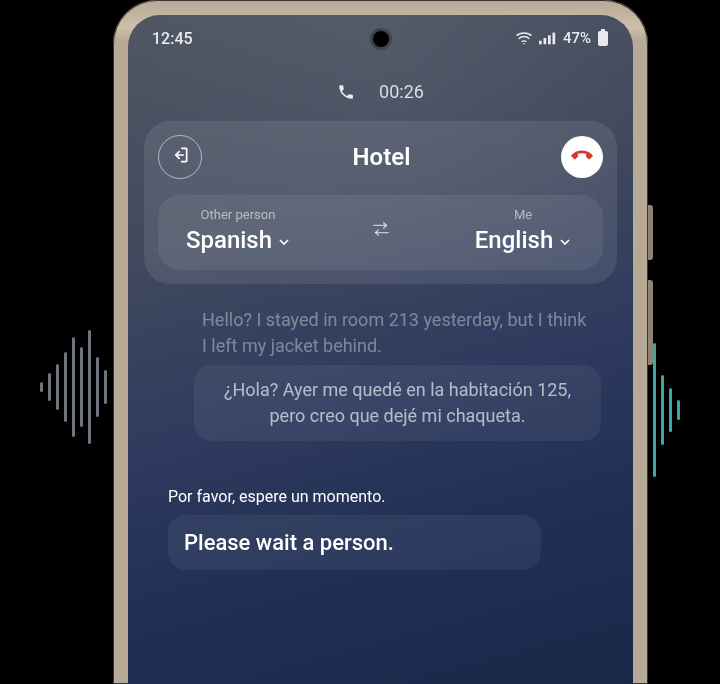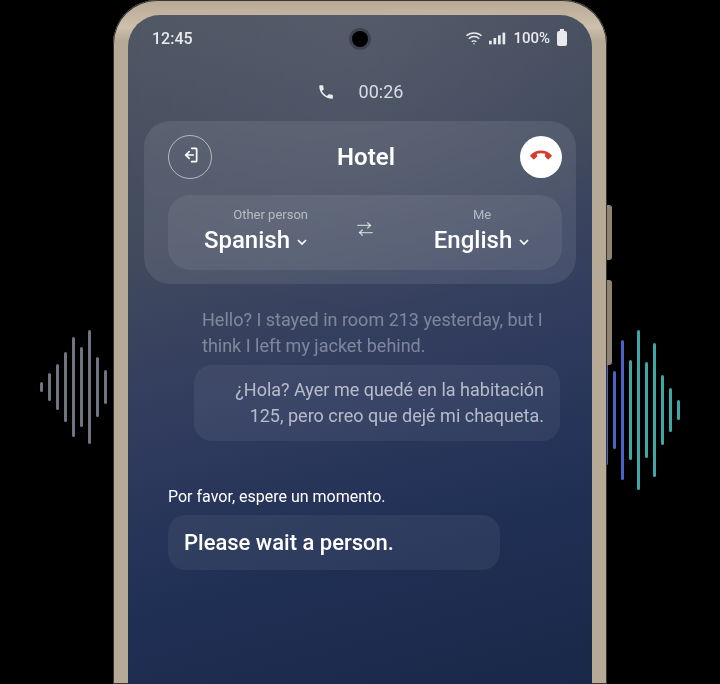--- a/index.html
+++ b/index.html
@@ -12,21 +12,21 @@
   .waves span{width:3px;border-radius:2px;display:block;}
   .waves.left span{background:#6f7480;}
   .waves.right span:nth-child(-n+5){background:#4a63c9}
   .waves.right span:nth-child(n+6){background:#3fa6a6}
   .waves.right span{background:#3f93b8}
 
   
   .phone{
     position:absolute;
     left:113px; top:0;
-    width:494px; height:684px;
+    width:535px; height:684px;
     border-radius:44px 44px 0 0;
     background:linear-gradient(180deg,#b6a996 0%,#cdbfa9 4%,#b6a996 6%,#b6a996 100%);
     box-shadow:0 0 0 1px #3a352e inset;
   }
   .side-btn{position:absolute;right:-5px;top:205px;width:5px;height:55px;background:#8f8373;border-radius:0 3px 3px 0;}
   .side-btn2{position:absolute;right:-5px;top:280px;width:5px;height:85px;background:#8f8373;border-radius:0 3px 3px 0;}
 
   .screen{
     position:absolute;
     left:15px;right:15px;top:15px;bottom:0;
@@ -48,46 +48,46 @@
   .sicon svg{display:block}
 
   
   .timer{position:absolute;top:66px;left:0;right:0;display:flex;justify-content:center;align-items:center;gap:24px;font-size:18px;color:#d9dde4;}
 
   
   .header-card{
     position:absolute;top:106px;left:16px;right:16px;
     background:rgba(255,255,255,.09);
     border-radius:26px;
-    padding:14px 14px 0 24px;
+    padding:14px 14px 0 14px;
     backdrop-filter:blur(2px);
   }
   .hc-row{display:flex;align-items:center;justify-content:space-between;}
   .exit-btn{width:42px;height:42px;border-radius:50%;border:1.5px solid rgba(255,255,255,.55);display:flex;align-items:center;justify-content:center;flex:0 0 auto;}
   .title{font-size:24px;font-weight:600;color:#fff;text-align:center;flex:1}
   .end-btn{width:42px;height:42px;border-radius:50%;background:#fff;display:flex;align-items:center;justify-content:center;flex:0 0 auto;}
 
   .lang-card{
     margin-top:16px;margin-bottom:14px;
     background:rgba(255,255,255,.07);
     border-radius:22px;
     padding:12px 20px 16px 20px;
     display:flex;align-items:flex-end;justify-content:space-between;
   }
-  .lang-col{display:flex;flex-direction:column;align-items:flex-end;gap:4px;min-width:120px}
+  .lang-col{display:flex;flex-direction:column;align-items:center;gap:4px;min-width:120px}
   .lang-col.right{align-items:center}
   .lang-label{font-size:13px;color:rgba(255,255,255,.55)}
   .lang-val{display:flex;align-items:center;gap:6px;font-size:24px;color:#fff;font-weight:500}
   .swap{align-self:center;color:rgba(255,255,255,.55)}
 
   
   .transcript{position:absolute;top:292px;left:40px;right:40px;}
   .msg{font-size:18px;line-height:1.45;margin-bottom:6px;}
   .msg.src1{color:rgba(230,233,240,.42);margin-left:34px;margin-right:0;text-align:left}
-  .msg.trans1{color:rgba(230,233,240,.72);background:rgba(255,255,255,.06);border-radius:18px;padding:12px 16px;margin-left:26px;margin-right:-8px;text-align:right}
+  .msg.trans1{color:rgba(230,233,240,.72);background:rgba(255,255,255,.06);border-radius:18px;padding:12px 16px;margin-left:26px;margin-right:-8px;text-align:center}
   .msg.src2{color:#fff;font-weight:400;font-size:16px;margin-top:44px;margin-right:60px}
   .msg.trans2{color:#fff;font-size:22px;font-weight:500;background:rgba(255,255,255,.06);border-radius:18px;padding:12px 16px;margin-right:52px;margin-top:6px}
 
   .chev{display:inline-block}
 </style>
 </head>
 <body>
 
 <div class="stage">
 
@@ -136,21 +136,21 @@
             </svg>
           </span>
           <span class="sicon">
             <svg width="18" height="14" viewBox="0 0 20 14">
               <rect x="0" y="10" width="3" height="4" fill="#e8eaee"></rect>
               <rect x="5" y="7" width="3" height="7" fill="#e8eaee"></rect>
               <rect x="10" y="4" width="3" height="10" fill="#e8eaee"></rect>
               <rect x="15" y="1" width="3" height="13" fill="#e8eaee"></rect>
             </svg>
           </span>
-          <span>100%</span>
+          <span>47%</span>
           <span class="sicon">
             <svg width="12" height="18" viewBox="0 0 12 18">
               <rect x="4" y="0" width="4" height="2" fill="#e8eaee"></rect>
               <rect x="1" y="2" width="10" height="15" rx="2" fill="#e8eaee"></rect>
             </svg>
           </span>
         </div>
       </div>
 
       <div class="timer">

